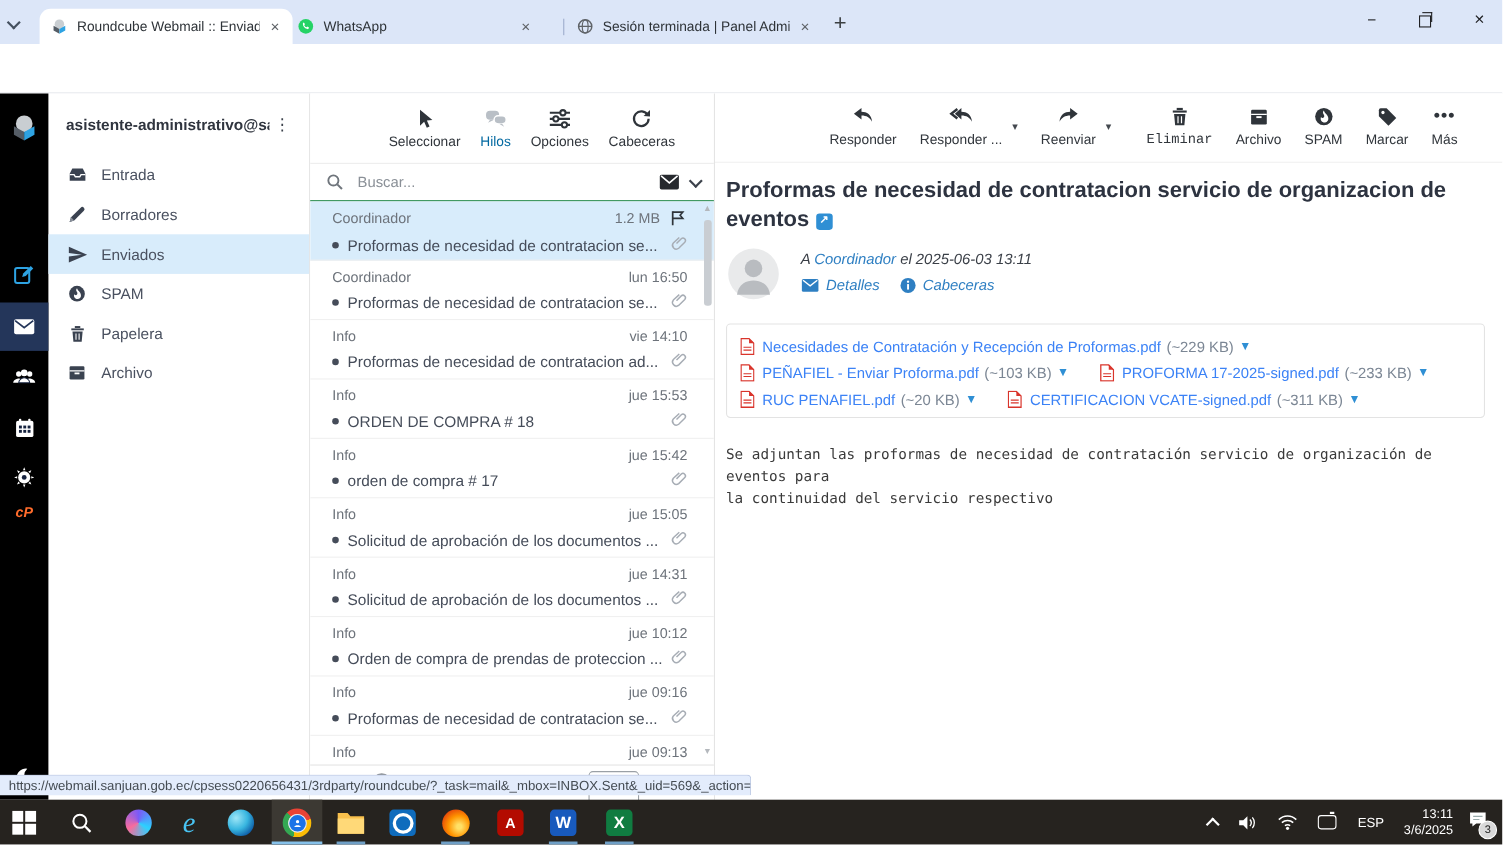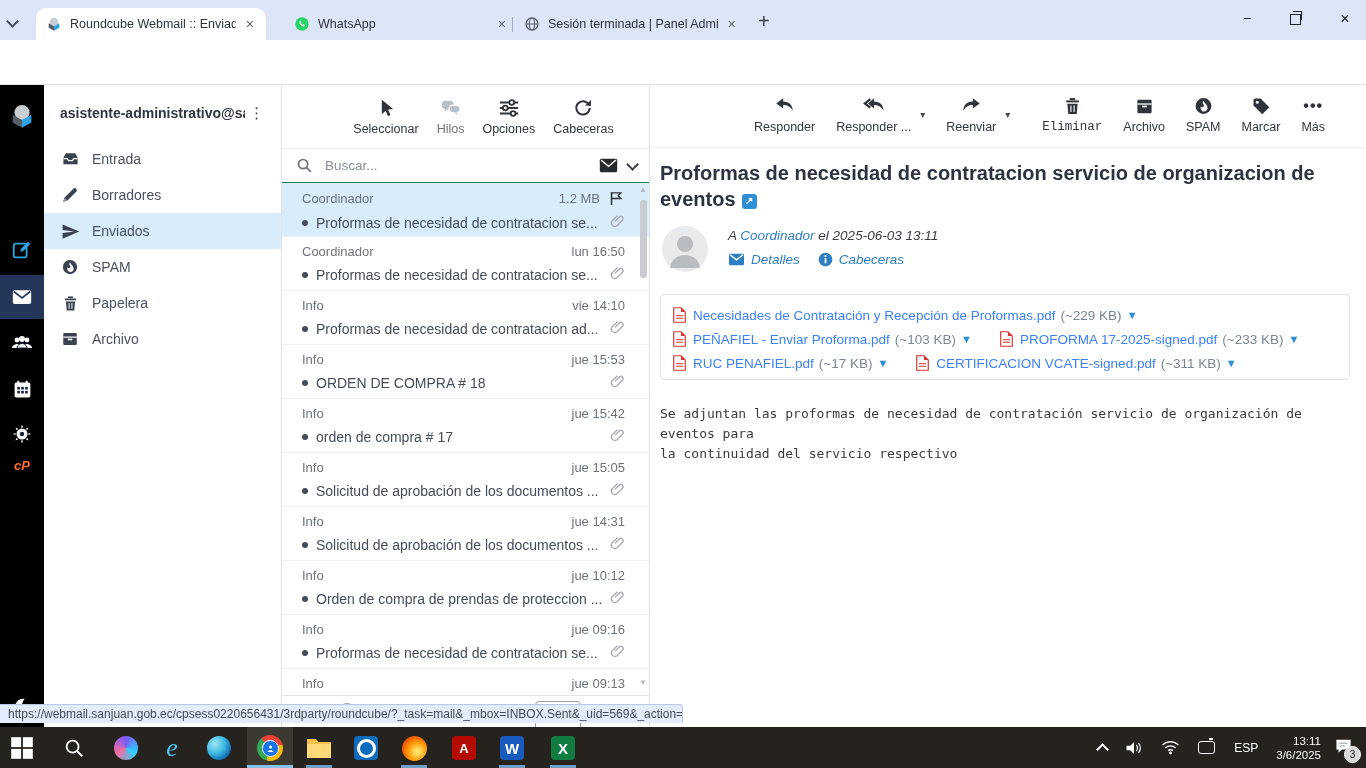--- a/index.html
+++ b/index.html
@@ -39,21 +39,21 @@
   .acct .mailid{flex:1;font-size:14px;font-weight:bold;color:#30353f;white-space:nowrap;overflow:hidden;}
   .kebab{font-size:15px;color:#3c424c;letter-spacing:1px;cursor:pointer;padding:0 4px;}
   .folder{display:flex;align-items:center;height:36px;padding-left:16px;font-size:14px;color:#4a5160;cursor:pointer;}
   .folder .fico{width:20px;height:20px;margin-right:12px;display:flex;align-items:center;justify-content:center;}
   .folder.selected{background:#d8ecfb;}
 
   .listpane{width:368px;flex:none;border-right:1px solid #e4e4e4;box-sizing:border-box;position:relative;background:#fff;}
   .ltoolbar{height:63px;display:flex;align-items:center;justify-content:center;gap:18px;padding-left:36px;box-sizing:border-box;}
   .tbtn{display:flex;flex-direction:column;align-items:center;gap:3px;font-size:12.5px;color:#31363c;cursor:pointer;}
   .tbtn .ticon{height:22px;display:flex;align-items:center;}
-  .tbtn.disabled{color:#737373;}
+  .tbtn.disabled{color:#0369a1;}
   .searchrow{height:35px;border-top:1px solid #ededed;border-bottom:1px solid #15803d;display:flex;align-items:center;padding:0 12px 0 14px;box-sizing:border-box;}
   .searchrow input{border:none;outline:none;background:transparent;font-size:13.5px;color:#3c4043;flex:1;margin-left:10px;font-family:"Liberation Sans",sans-serif;}
   .searchrow input::placeholder{color:#8a9097;}
   .msgs{position:absolute;left:0;top:98px;right:0;bottom:32px;overflow:hidden;}
   .msg{height:54px;box-sizing:border-box;padding:7px 24px 0 20px;border-bottom:1px solid #f0f0f0;cursor:pointer;}
   .msg.selected{background:#d8ecfb;}
   .mline1{display:flex;align-items:center;font-size:13px;color:#6d737b;}
   .mline1 .sender{flex:1;}
   .mline2{display:flex;align-items:center;margin-top:6px;font-size:14px;color:#454c59;}
   .mdot{width:6px;height:6px;border-radius:50%;background:#454c59;margin-right:8px;flex:none;}
@@ -119,21 +119,21 @@
     <div class="tab active" style="left:36px;width:230px;">
       <svg width="16" height="16" viewBox="0 0 24 24">
           <circle cx="12" cy="9" r="6.5" fill="#c9ced2"></circle>
           <path d="M4 11 L12 15.5 V22 L4 17.5 Z" fill="#555d66"></path>
           <path d="M20 11 L12 15.5 V22 L20 17.5 Z" fill="#2ea3e3"></path>
         </svg>
       <span class="title">Roundcube Webmail :: Enviados</span>
       <span class="close">×</span>
     </div>
 
-    <div class="tab" style="left:284px;width:234px;">
+    <div class="tab" style="left:260px;width:234px;">
       <svg width="16" height="16" viewBox="0 0 24 24">
           <circle cx="12" cy="12" r="10" fill="#25d366"></circle>
           <path d="M8.2 7.5 c-1 3.5 2.5 8 6.8 8.3 l1.6-2 -2.6-1.6 -1 1.1 c-1.6-.6-2.7-1.7-3.2-3.2 l1.2-1 -1.6-2.3 Z" fill="#fff"></path>
         </svg>
       <span class="title">WhatsApp</span>
       <span class="close">×</span>
     </div>
     <div class="tabsep" style="left:512px;"></div>
 
     <div class="tab" style="left:514px;width:234px;">
@@ -674,21 +674,21 @@
         </div>
         <div class="attbreak"></div>
         <div class="att">
           <svg width="13" height="16" viewBox="0 0 18 22">
               <path d="M1 1 h10 l6 6 v14 H1 Z" fill="#fff" stroke="#d9342b" stroke-width="1.6"></path>
               <path d="M11 1 l6 6 h-6 Z" fill="#d9342b"></path>
               <line x1="4" y1="12" x2="14" y2="12" stroke="#d9342b" stroke-width="1.4"></line>
               <line x1="4" y1="15.5" x2="14" y2="15.5" stroke="#d9342b" stroke-width="1.4"></line>
             </svg>
           <span class="aname">RUC PENAFIEL.pdf</span>
-          <span class="asize">(~17 KB)</span>
+          <span class="asize">(~20 KB)</span>
           <span class="acaret">▼</span>
         </div>
         <div class="att">
           <svg width="13" height="16" viewBox="0 0 18 22">
               <path d="M1 1 h10 l6 6 v14 H1 Z" fill="#fff" stroke="#d9342b" stroke-width="1.6"></path>
               <path d="M11 1 l6 6 h-6 Z" fill="#d9342b"></path>
               <line x1="4" y1="12" x2="14" y2="12" stroke="#d9342b" stroke-width="1.4"></line>
               <line x1="4" y1="15.5" x2="14" y2="15.5" stroke="#d9342b" stroke-width="1.4"></line>
             </svg>
           <span class="aname">CERTIFICACION VCATE-signed.pdf</span>

